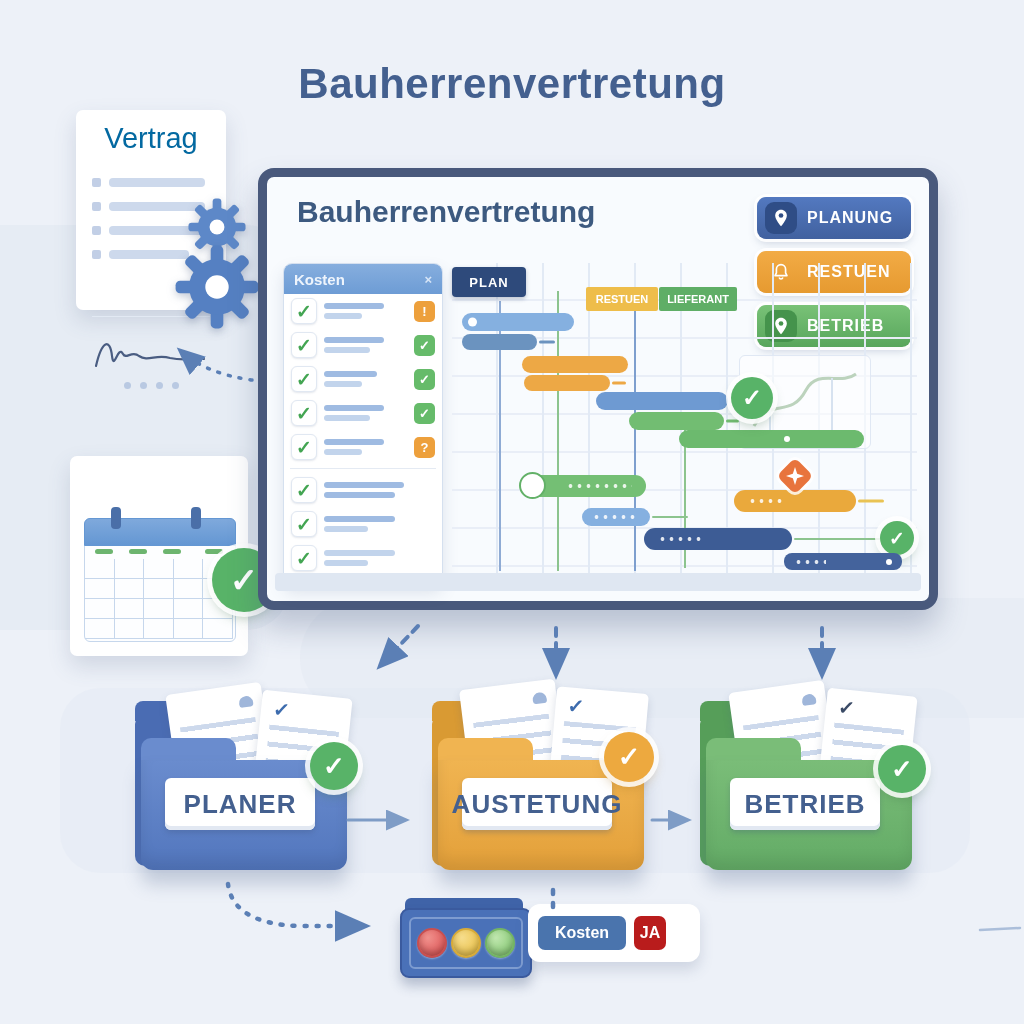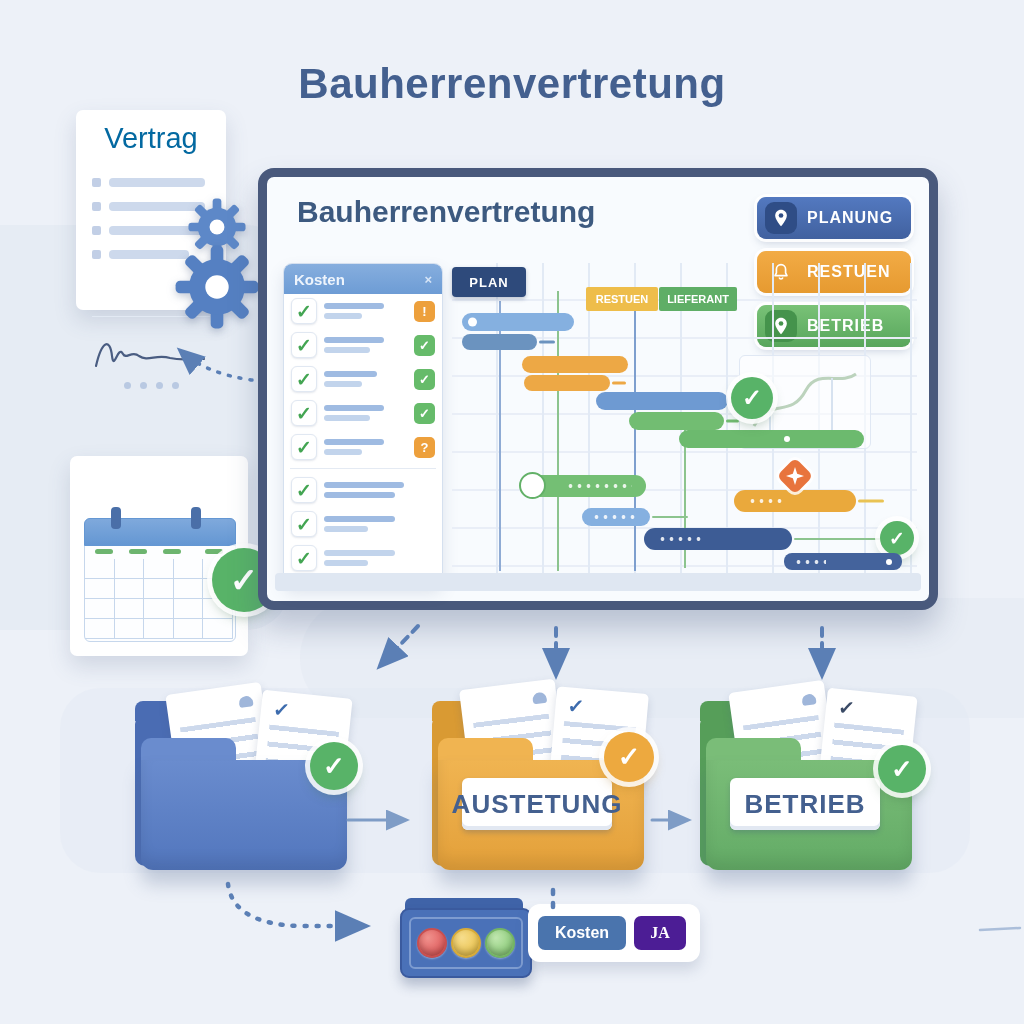--- a/index.html
+++ b/index.html
@@ -169,21 +169,21 @@
   #light-red{background:radial-gradient(circle at 35% 30%, #f0918d, #e05c5c 75%);border:2px solid #c94f4f;box-sizing:border-box;}
   #light-yellow{background:radial-gradient(circle at 35% 30%, #f6dd8d, #ecc44f 75%);border:2px solid #d8ab39;box-sizing:border-box;}
   #light-green{background:radial-gradient(circle at 35% 30%, #bfe6ae, #8ccc7a 75%);border:2px solid #74b564;box-sizing:border-box;}
 
   #status-pill{position:absolute;left:528px;top:904px;width:172px;height:58px;background:#fff;
     border-radius:12px;box-shadow:0 8px 14px rgba(70,90,130,.18);display:flex;align-items:center;
     gap:8px;padding:0 10px;box-sizing:border-box;}
   .chip{height:34px;border-radius:7px;color:#fff;font-weight:bold;font-size:16px;
     display:flex;align-items:center;justify-content:center;}
   #chip-kosten{width:88px;background:#4a74ad;}
-  #chip-ja{width:52px;background:#4c1d95;font-family:Liberation Serif, serif;}
+  #chip-ja{width:32px;background:#b91c1c;}
 
   #overlay{position:absolute;left:0;top:0;pointer-events:none;}
 </style>
 </head>
 <body>
 
 <div id="stage">
   <div class="bg-blob" id="bgA"></div>
   <div class="bg-blob" id="bgB"></div>
   <div class="bg-blob" id="bgC"></div>
@@ -456,20 +456,21 @@
         <div class="stripes"></div>
     </div>
     <div class="f-doc" style="left:122px;top:4px;width:90px;height:112px;transform:rotate(6deg)">
       <div class="doc-check">✓</div>
         <div class="stripes"></div>
     </div>
     <div class="f-front">
       <div class="f-tab"></div>
         <div class="f-body"></div>
     </div>
+    <div class="f-plate">PLANER</div>
     <div class="check-circle f-badge" id="planer-check">
         <span>✓</span>
       </div>
   </div>
 
   <div class="folder" id="folder-lieferant">
     <div class="f-back"></div>
     <div class="f-doc" style="left:34px;top:-6px;width:96px;height:120px;transform:rotate(-7deg)">
       <div class="doc-circle"></div>
         <div class="stripes"></div>

